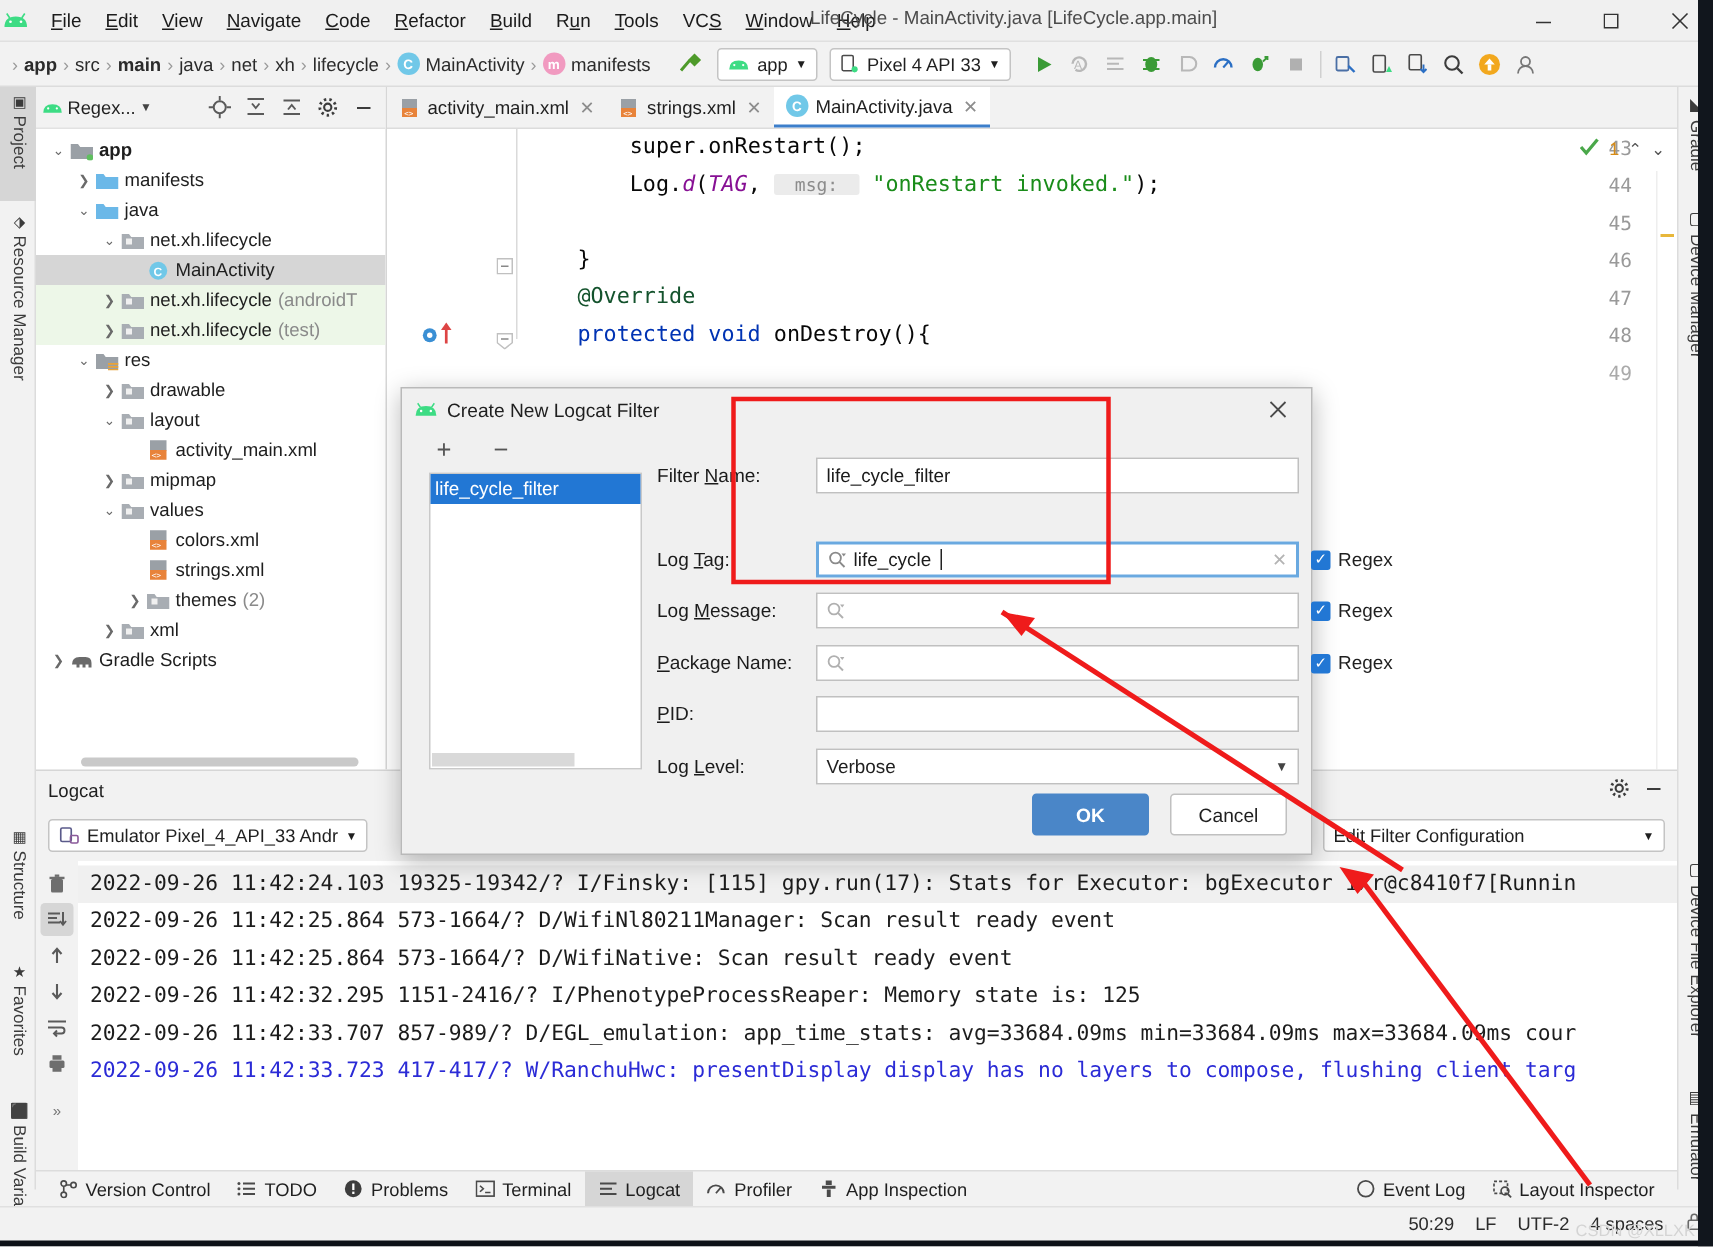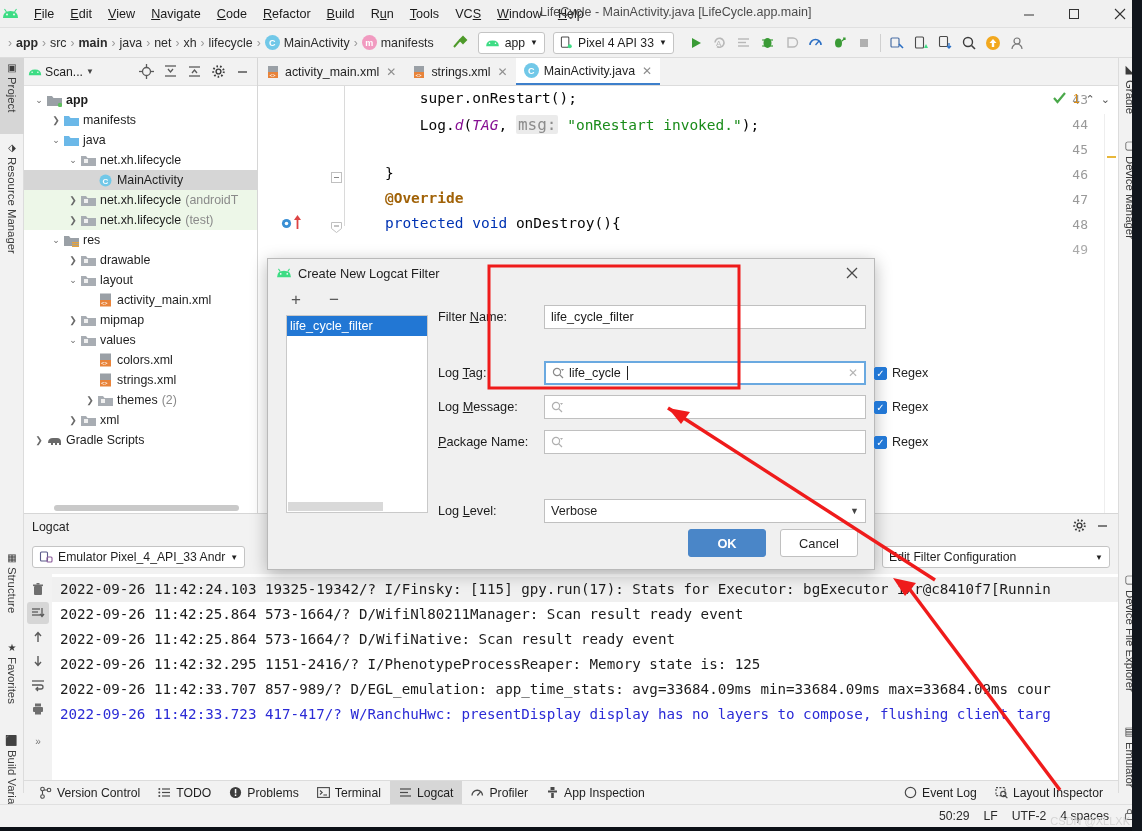--- a/index.html
+++ b/index.html
@@ -99,22 +99,22 @@
   }
   #etabs{ height:28px; background:#f2f2f2; border-bottom:1px solid #dcdcdc; display:flex; align-items:stretch;}
   .etab{ display:flex;align-items:center; gap:5px; padding:0 8px; font-size:12.4px; cursor:default; position:relative;}
   .etab.active{ background:#fff; border-bottom:2px solid #3d7fcb;}
   .etab .x{ color:#8d8d8d; font-size:12px; margin-left:2px;}
   #code{ position:absolute; left:0; top:28px; width:860px; height:427px; background:#fff; overflow:hidden;}
   .gutter{ position:absolute; left:0; top:0; width:58px; height:427px; background:#fff;}
   .lnum{ position:absolute; right:30px; font-size:13px; color:#999; font-family:"DejaVu Sans Mono",monospace;}
   .codeline{ position:absolute; left:92px; font-family:"DejaVu Sans Mono","Liberation Mono",monospace; font-size:14.5px; white-space:pre;}
   .k-kw{ color:#0033b3;} .k-str{ color:#1a8c1a;}
-  .k-fld{ color:#871094; font-style:italic;} .k-ann{ color:#a16207;font-weight:bold;}
-  .k-hint{ background:#ebebeb; color:#8c8c8c; font-size:16px; padding:0 2px; border-radius:2px;}
+  .k-fld{ color:#871094; font-style:italic;} .k-ann{ color:#14532d;}
+  .k-hint{ background:#ebebeb; color:#8c8c8c; font-size:12px; padding:0 14px; border-radius:2px;}
   .k-plain{ color:#080808;}
   #vline{ position:absolute; left:86px; top:0; width:1px;height:140px; background:#dadada;}
   #insp{ position:absolute; right:8px; top:4px; display:flex;align-items:center;gap:6px; font-size:12px;}
   #editor-rightbar{ position:absolute; right:0; top:28px; width:14px; height:427px; background:#fff; border-left:1px solid #eee;}
   .warnmark{ position:absolute; right:2px; width:9px;height:2px;background:#e8b73a;}
 
   
   #logcat{
     position:absolute; left:24px; top:513px; width:1094px; height:267px;
     background:#fff; border-top:1px solid #d6d6d6;
@@ -428,21 +428,21 @@
 </div>
 
 <div id="project">
   <div id="project-header">
     <div class="ph-title">
       <svg width="14" height="11" viewBox="0 0 17 13">
           <path d="M1 11 Q1 4 8.5 4 Q16 4 16 11 Z" fill="#3ddc84"></path>
           <circle cx="5" cy="7.5" r="0.9" fill="#fff"></circle>
           <circle cx="12" cy="7.5" r="0.9" fill="#fff"></circle>
         </svg>
-      <span>Scan...</span>
+      <span>Regex...</span>
       <span style="font-size:8px;color:#444">▼</span>
     </div>
     <div class="phi">
       <svg width="15" height="15">
           <circle cx="7.5" cy="7.5" r="4" fill="none" stroke="#5a5a5a" stroke-width="1.3"></circle>
           <line x1="7.5" y1="0" x2="7.5" y2="3" stroke="#5a5a5a" stroke-width="1.3"></line>
           <line x1="7.5" y1="12" x2="7.5" y2="15" stroke="#5a5a5a" stroke-width="1.3"></line>
           <line x1="0" y1="7.5" x2="3" y2="7.5" stroke="#5a5a5a" stroke-width="1.3"></line>
           <line x1="12" y1="7.5" x2="15" y2="7.5" stroke="#5a5a5a" stroke-width="1.3"></line>
         </svg>
@@ -946,20 +946,26 @@
             </svg>
         </span>
         <span></span>
       </div>
       <div class="regex">
         <span class="cbx">✓</span>
         <span>Regex</span>
       </div>
     </div>
 
+    <div class="frow" style="top:175px">
+      <div class="flabel"><u>P</u>ID:</div>
+      <div class="finput">
+        <span></span>
+      </div>
+    </div>
 
     <div class="frow" style="top:210px">
       <div class="flabel">Log <u>L</u>evel:</div>
       <div class="fselect">
         <span>Verbose</span>
         <span class="caret">▼</span>
       </div>
     </div>
 
     <div id="dlg-buttons">

